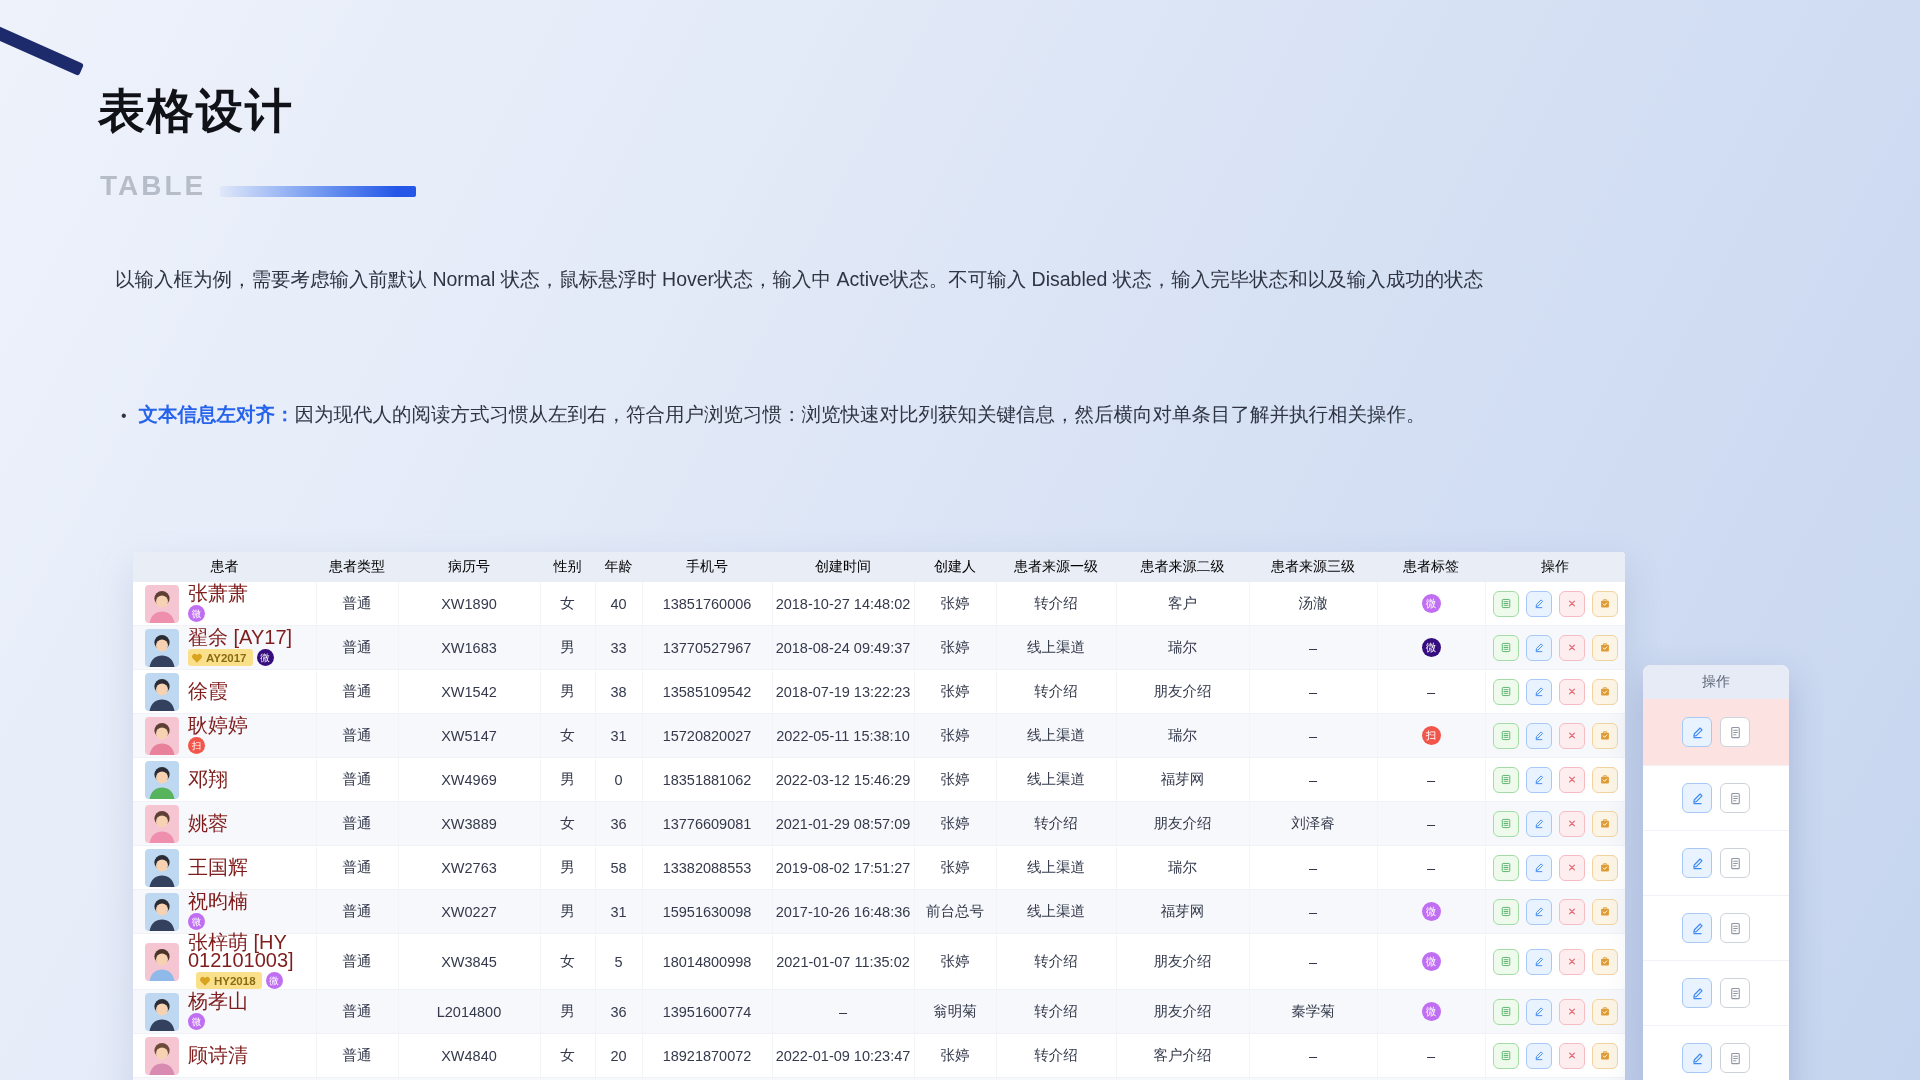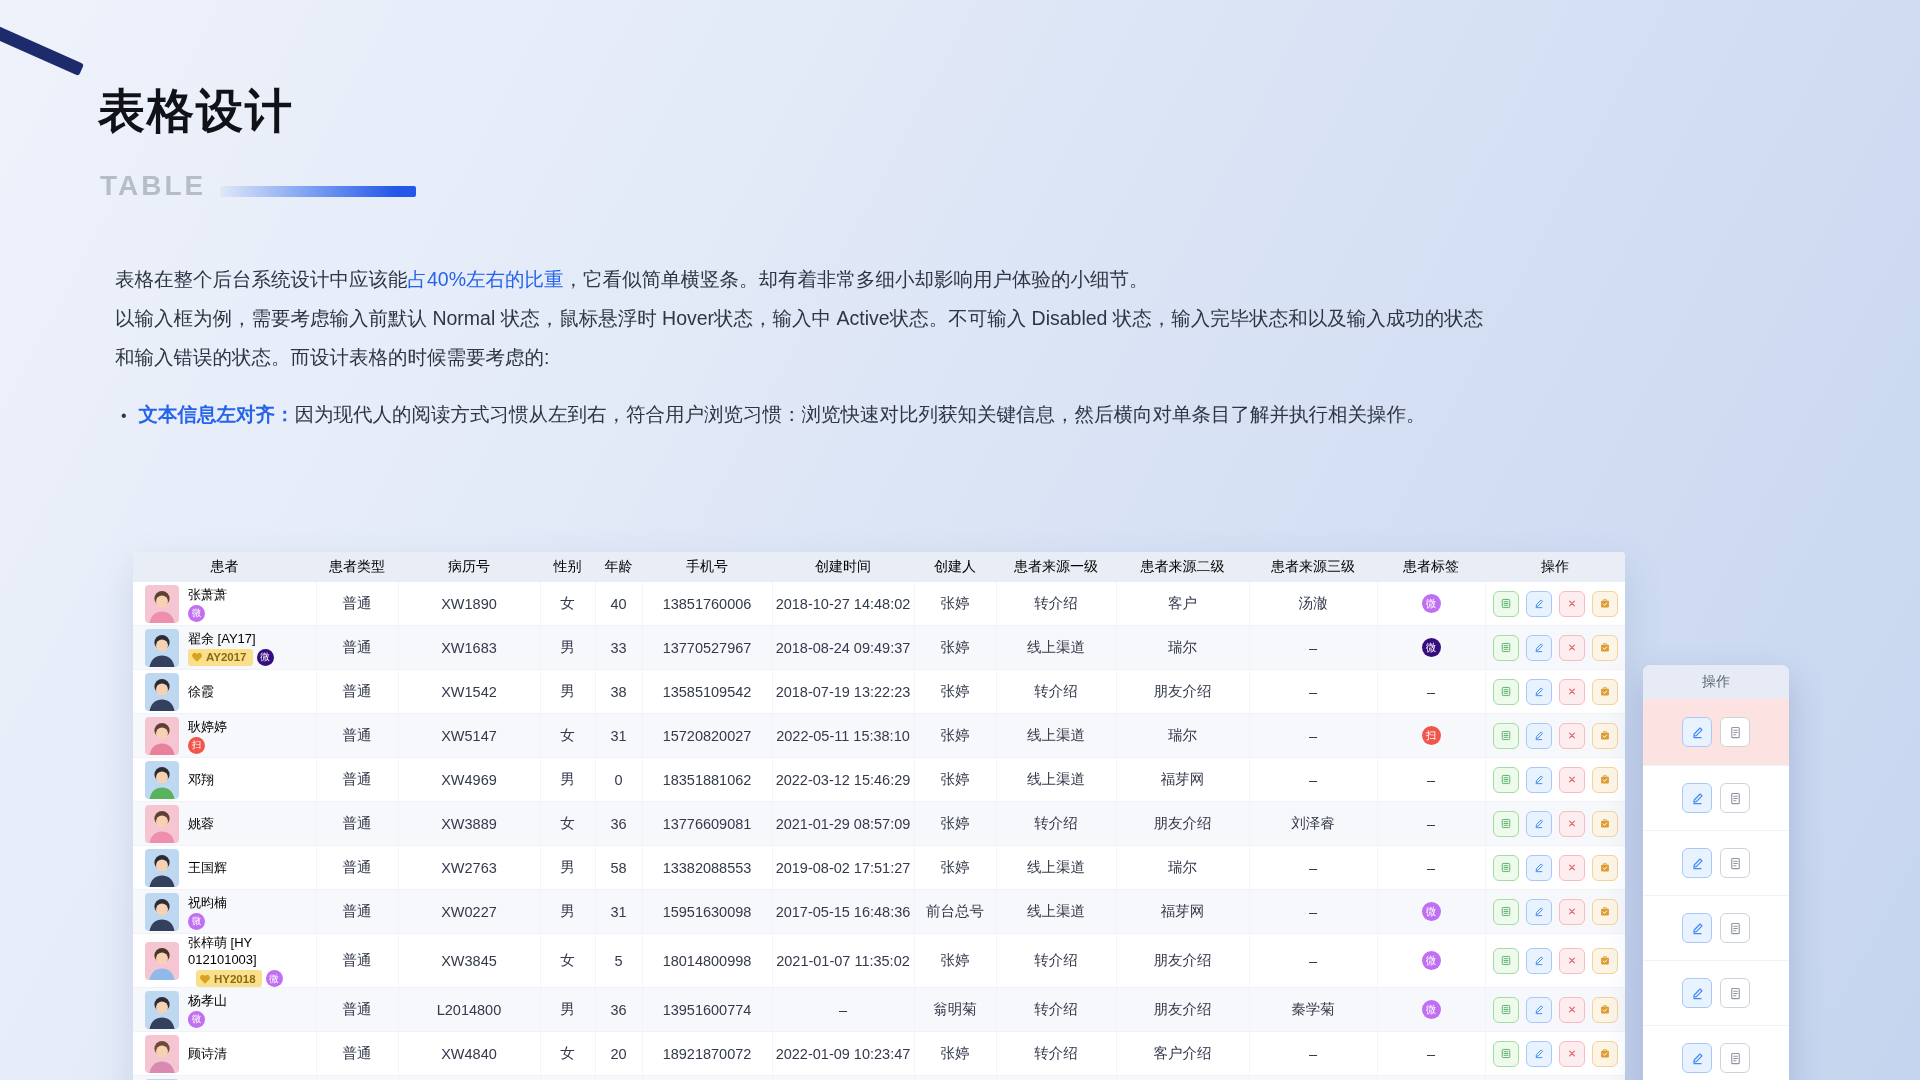--- a/index.html
+++ b/index.html
@@ -22,21 +22,21 @@
   .card{position:absolute;background:#fff;}
   .main-card{left:133px;top:552px;width:1492px;height:560px;border-radius:4px;
     box-shadow:0 16px 38px rgba(80,100,160,.18);overflow:hidden;}
   table.ptable{border-collapse:collapse;table-layout:fixed;width:1492px;}
   .ptable th{height:30px;background:#e9edf6;color:#000000;font-size:14px;font-weight:400;text-align:center;padding:0;}
   .ptable td{height:43px;padding:0;font-size:14.5px;color:#343a4c;text-align:center;
     border-bottom:1px solid #f0f2f7;border-right:1px solid #f3f4f8;}
   .ptable td:last-child{border-right:none;}
   .ptable tr.even td{background:#f7f8fb;}
   .pcell{display:flex;align-items:center;gap:9px;padding-left:12px;text-align:left;}
-  .pname{color:#000000;font-size:13px;line-height:17px;}
+  .pname{color:#7f1d1d;font-size:20px;line-height:17px;}
   .badgeline{display:flex;align-items:center;gap:4px;margin-top:2px;}
   .cbadge{width:17px;height:17px;border-radius:50%;color:#fff;font-size:9.5px;display:inline-flex;
     align-items:center;justify-content:center;line-height:1;}
   .cbadge.big{width:19px;height:19px;font-size:10.5px;}
   .viptag{display:inline-flex;align-items:center;gap:3px;height:17px;padding:0 6px 0 3px;border-radius:3px;
     font-size:11.5px;font-weight:bold;}
   .abtn{width:26px;height:26px;border-radius:6px;border:1px solid;display:inline-flex;align-items:center;
     justify-content:center;background:#fff;box-sizing:border-box;}
   .abtn svg{width:15px;height:15px;display:block;}
   .actwrap{display:inline-flex;gap:7px;align-items:center;justify-content:center;}
@@ -57,23 +57,21 @@
 <body>
 
 <div class="stage">
   <div class="ribbon"></div>
   <div class="title">表格设计</div>
   <div class="subrow">
     <span class="subtitle">TABLE</span>
     <span class="gradbar"></span>
   </div>
   <div class="intro" id="intro">
-      <div><span>表格在整个后台系统设计中应该能</span><span class="hl">占40%左右的比重</span><span>，它看似简单横竖条。却有着非常多细小却影响用户体验的小细节。</span></div>
       <div>以输入框为例，需要考虑输入前默认 Normal 状态，鼠标悬浮时 Hover状态，输入中 Active状态。不可输入 Disabled 状态，输入完毕状态和以及输入成功的状态</div>
-      <div>和输入错误的状态。而设计表格的时候需要考虑的:</div>
     </div>
   <ul class="bullets" id="bullets">
       <li><span class="dot">•</span><span class="blabel">文本信息左对齐：</span><span>因为现代人的阅读方式习惯从左到右，符合用户浏览习惯：浏览快速对比列获知关键信息，然后横向对单条目了解并执行相关操作。</span></li>
     </ul>
 
   <div class="card main-card">
     <table class="ptable" id="ptable">
         <colgroup>
           <col style="width: 183px;">
           <col style="width: 82px;">
@@ -481,21 +479,21 @@
                 <div><a class="pname">祝昀楠</a><div class="badgeline">
                     <span class="cbadge" style="background: rgb(192, 110, 242);">微</span>
                   </div></div>
               </div>
             </td>
             <td>普通</td>
             <td>XW0227</td>
             <td>男</td>
             <td>31</td>
             <td>15951630098</td>
-            <td>2017-05-15 16:48:36</td>
+            <td>2017-10-26 16:48:36</td>
             <td>前台总号</td>
             <td>线上渠道</td>
             <td>福芽网</td>
             <td>–</td>
             <td><span class="cbadge big" style="background: rgb(192, 110, 242);">微</span></td>
             <td><span class="actwrap">
                 <button class="abtn act-list">
                   <svg viewBox="0 0 16 16">
                     <rect x="3" y="2.6" width="10" height="10.8" rx="1.2" fill="none" stroke="currentColor" stroke-width="1.2"></rect>
                     <path d="M5.4 5.6h5.2M5.4 8h5.2M5.4 10.4h5.2" fill="none" stroke="currentColor" stroke-width="1.2" stroke-linecap="round"></path>

